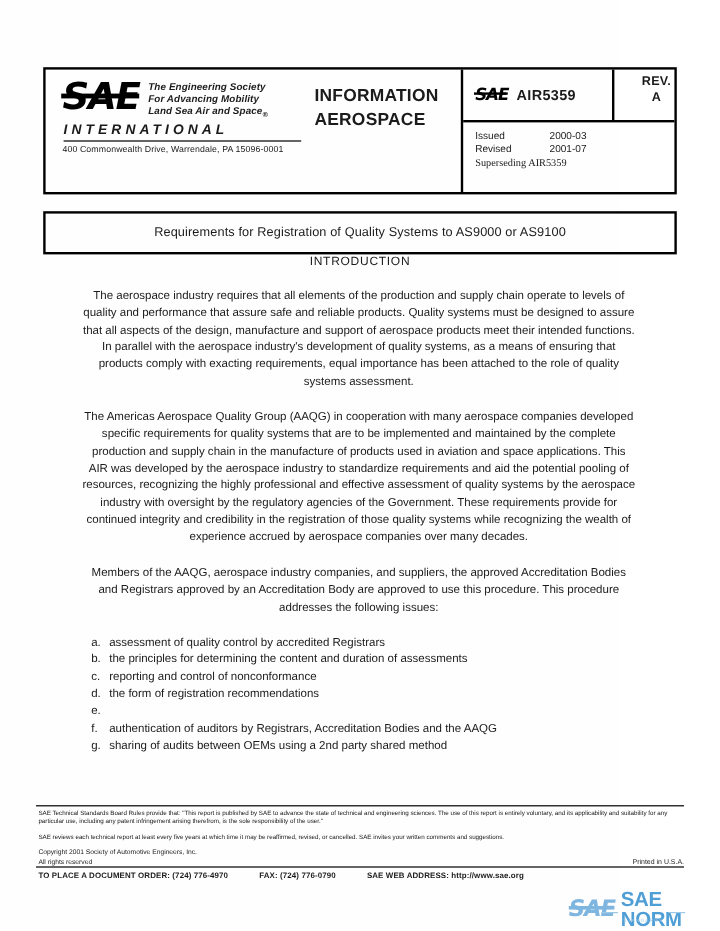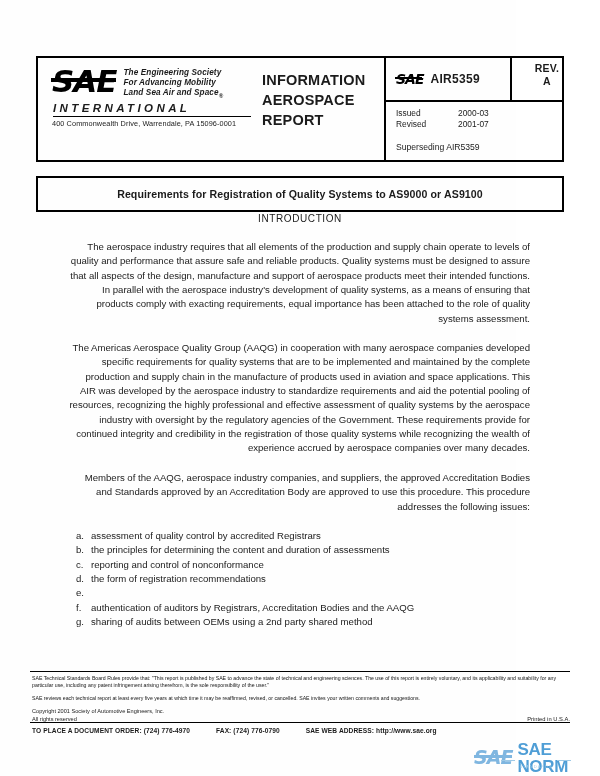--- a/index.html
+++ b/index.html
@@ -168,36 +168,35 @@
     font-size: 8.4px;
     line-height: 11px;
   }
   .date-grid .row {
     display: flex;
   }
   .date-grid .k { width: 62px; }
   .date-grid .v { }
   .superseding {
     font-size: 8.6px;
-    margin-top: 12px;
+    font-family: Liberation Serif, serif;
   }
 
   
   .subtitle-box {
     position: absolute;
     left: 36px;
     top: 176px;
     width: 528px;
     height: 36px;
     border: 2px solid #000;
     box-sizing: border-box;
     display: flex;
     align-items: center;
     justify-content: center;
-    font-weight: bold;
   }
   .subtitle-text {
     font-size: 10.6px;
     letter-spacing: .1px;
   }
 
   
   .body-area {
     position: absolute;
     left: 36px;
@@ -208,21 +207,21 @@
     text-align: center;
     font-size: 10px;
     letter-spacing: .6px;
     margin: 0 0 16px 0;
   }
   .para {
     font-size: 9.6px;
     line-height: 14.35px;
     margin: 0 0 15px 0;
     padding: 0 34px 0 32px;
-    text-align: right;
+    text-align: center;
   }
   .list {
     padding: 0 34px 0 32px;
     margin: 0;
   }
   .list-item {
     display: flex;
     font-size: 9.6px;
     line-height: 14.35px;
   }
@@ -380,21 +379,20 @@
         </span>
       </div>
       <div class="logo-intl">INTERNATIONAL</div>
       <div class="logo-rule"></div>
       <div class="logo-addr">400 Commonwealth Drive, Warrendale, PA 15096-0001</div>
     </div>
 
     <div class="hdr-title-zone">
       <div class="doc-title">INFORMATION</div>
       <div class="doc-title">AEROSPACE</div>
-      <div class="doc-title">REPORT</div>
     </div>
 
     <div class="hdr-right">
       <div class="hdr-right-top">
         <div class="hdr-docnum">
           <span class="sae-mark small">
             <span class="strike"></span><span>SAE</span>
           </span>
           <span class="doc-num-text">AIR5359</span>
         </div>
@@ -421,21 +419,21 @@
 
   <div class="subtitle-box">
     <span class="subtitle-text">Requirements for Registration of Quality Systems to AS9000 or AS9100</span>
   </div>
 
   <div class="body-area">
     <div class="section-heading">INTRODUCTION</div>
 
     <p class="para">The aerospace industry requires that all elements of the production and supply chain operate to levels of quality and performance that assure safe and reliable products.  Quality systems must be designed to assure that all aspects of the design, manufacture and support of aerospace products meet their intended functions.  In parallel with the aerospace industry's development of quality systems, as a means of ensuring that products comply with exacting requirements, equal importance has been attached to the role of quality systems assessment.</p>
     <p class="para">The Americas Aerospace Quality Group (AAQG) in cooperation with many aerospace companies developed specific requirements for quality systems that are to be implemented and maintained by the complete production and supply chain in the manufacture of products used in aviation and space applications.  This AIR was developed by the aerospace industry to standardize requirements and aid the potential pooling of  resources, recognizing the highly professional and effective assessment of quality systems by the aerospace industry with oversight by the regulatory agencies of the Government.  These requirements provide for continued integrity and credibility in the registration of those quality systems while recognizing the wealth of experience accrued by aerospace companies over many decades.</p>
-    <p class="para">Members of the AAQG, aerospace industry companies, and suppliers, the approved Accreditation Bodies and Standards approved by an Accreditation Body are approved to use this procedure.  This procedure addresses the following issues:</p>
+    <p class="para">Members of the AAQG, aerospace industry companies, and suppliers, the approved Accreditation Bodies and Registrars approved by an Accreditation Body are approved to use this procedure.  This procedure addresses the following issues:</p>
 
     <div class="list">
       <div class="list-item">
         <span class="marker">a.</span>
         <span class="itext">assessment of quality control by accredited Registrars</span>
       </div>
       <div class="list-item">
         <span class="marker">b.</span>
         <span class="itext">the principles for determining the content and duration of assessments</span>
       </div>

